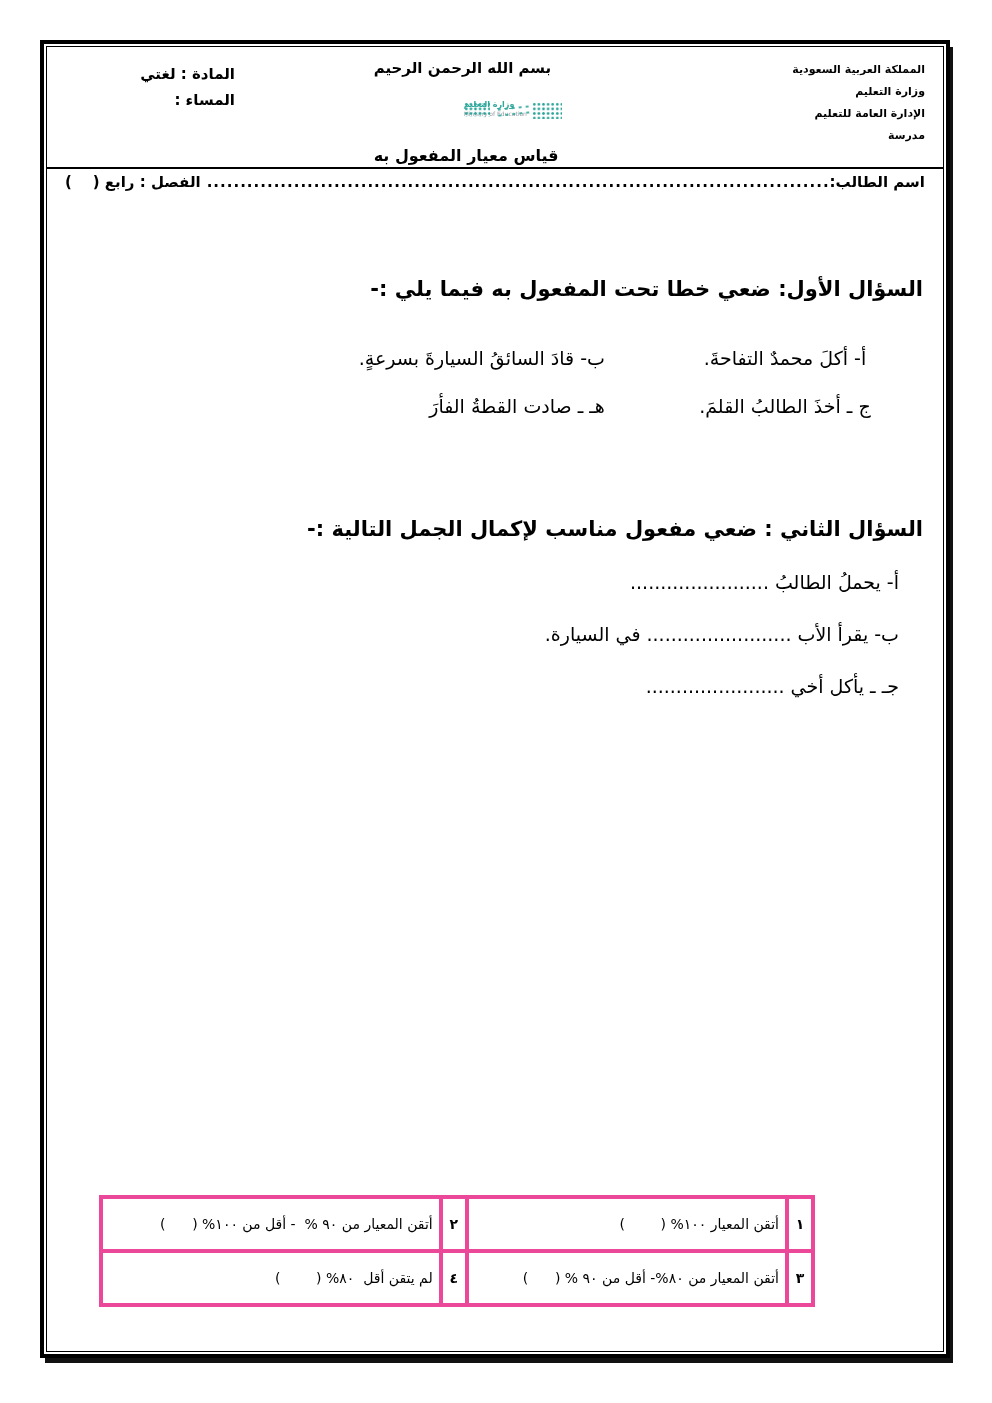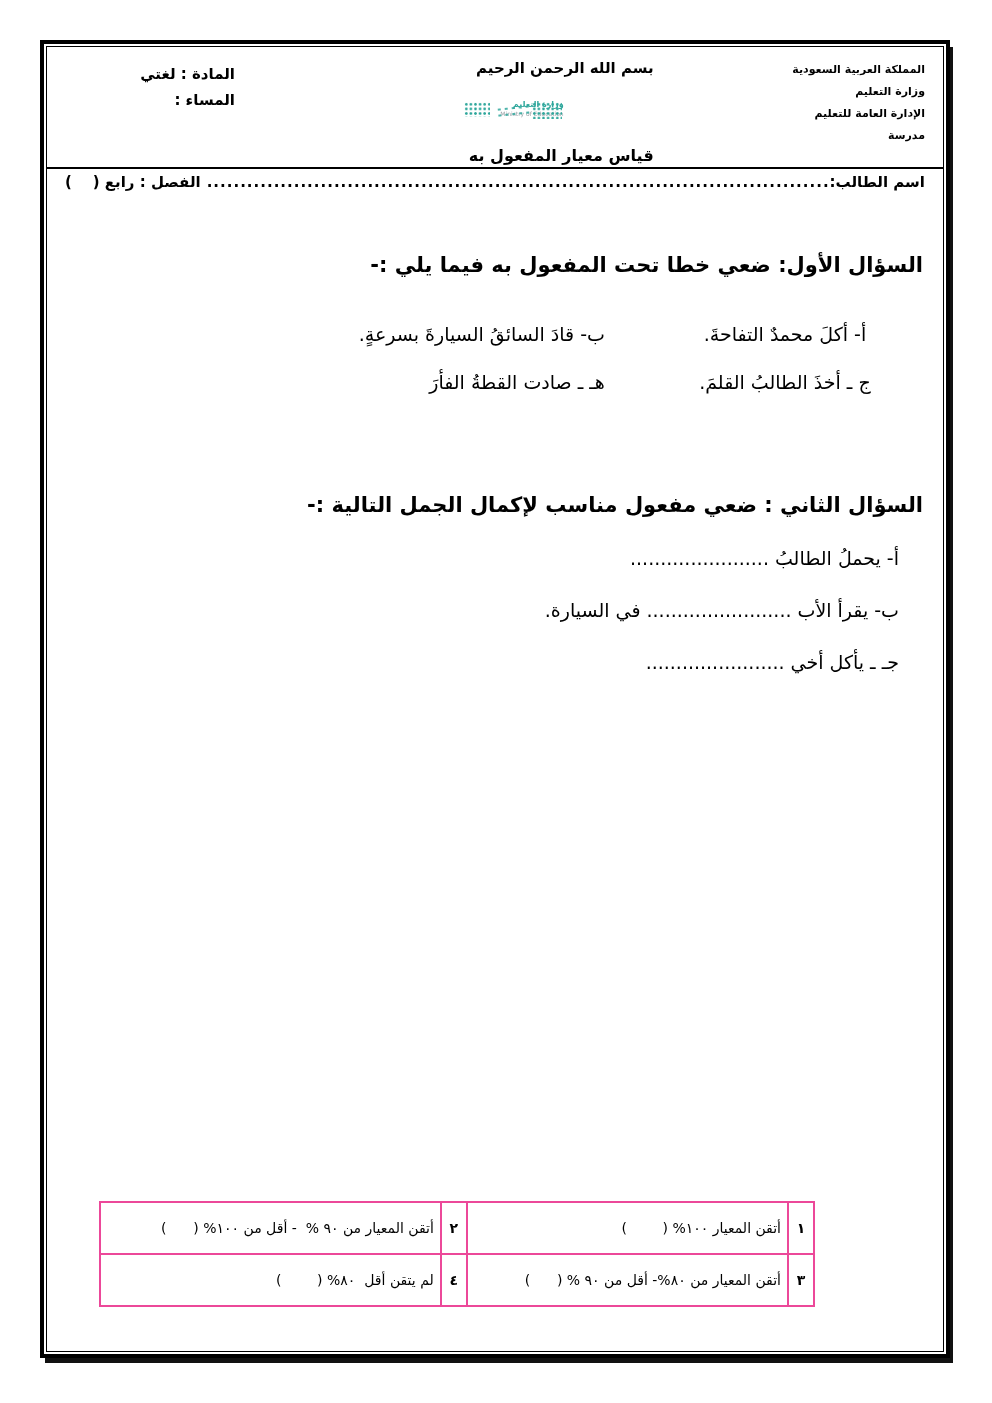--- a/index.html
+++ b/index.html
@@ -22,21 +22,21 @@
   }
   .frame-inner {
     width:100%; height:100%;
     border:1px solid #000;
     position:relative;
     padding:10px 18px 0 18px;
   }
   
   .hdr { display:flex; justify-content:space-between; align-items:flex-start; min-height:96px; }
   .hdr-org { font-weight:bold; font-size:11px; line-height:22px; text-align:right; padding-top:2px; }
-  .hdr-center { text-align:right; width:280px; padding-top:2px; }
+  .hdr-center { text-align:left; width:280px; padding-top:2px; }
   .basmala { font-weight:bold; font-size:15px; }
   .logo { width:100px; margin:4px auto 2px auto; position:relative; height:42px; }
   .logo-dots { position:absolute; top:0; left:0; width:100%; height:22px; }
   .dotblock {
     position:absolute;
     background-image:radial-gradient(circle, #2fa79c 1.2px, rgba(0,0,0,0) 1.4px);
     background-size:4.6px 4.6px;
   }
   .db-r { right:2px; top:2px; width:30px; height:17px; }
   .db-m { right:32px; top:5px; width:36px; height:12px; background-size:7px 6px; transform:rotate(-6deg); opacity:.85; }
@@ -46,35 +46,35 @@
   .exam-title { font-weight:bold; font-size:16px; margin-top:4px; }
   .hdr-side { font-weight:bold; font-size:15px; line-height:26px; text-align:right; width:170px; padding-top:4px; }
   
   .divider { border-top:2px solid #000; margin:2px -18px 0 -18px; }
   .student-line { display:flex; align-items:baseline; font-weight:bold; font-size:15px; margin-top:4px; white-space:nowrap; }
   .student-label { flex:none; }
   .dots-fill { flex:1 1 auto; overflow:hidden; letter-spacing:1px; font-weight:bold; }
   .class-label { flex:none; padding-right:4px; }
   
   .q-title { font-weight:bold; font-size:21px; margin-right:2px; }
-  .q1-title { margin-top:62px; }
+  .q1-title { margin-top:86px; }
   .q1-row { display:flex; font-size:19px; margin-top:46px; padding-right:8px; }
   .q1-row + .q1-row { margin-top:26px; }
   .q1-cell-a { width:31%; text-align:center; }
   .q1-cell-b { flex:1; text-align:start; padding-right:48px; }
   .q2-title { margin-top:100px; }
   .q2-list { margin-top:26px; padding-right:26px; font-size:19px; }
   .q2-item { margin-top:22px; line-height:30px; }
   
   .rubric {
     position:absolute; left:52px; bottom:44px;
     width:716px; border-collapse:collapse;
     font-size:14px; direction:rtl;
   }
-  .rubric td { border:2px solid #ec4899; height:30px; padding:17px 6px; white-space:nowrap; }
+  .rubric td { border:4px solid #ec4899; height:30px; padding:17px 6px; white-space:nowrap; }
   .rubric td.num { width:26px; text-align:center; font-weight:bold; }
   .rubric td.txt { text-align:right; }
 </style>
 </head>
 <body>
 
 <div class="sheet">
   <div class="frame">
     <div class="frame-inner">
 

